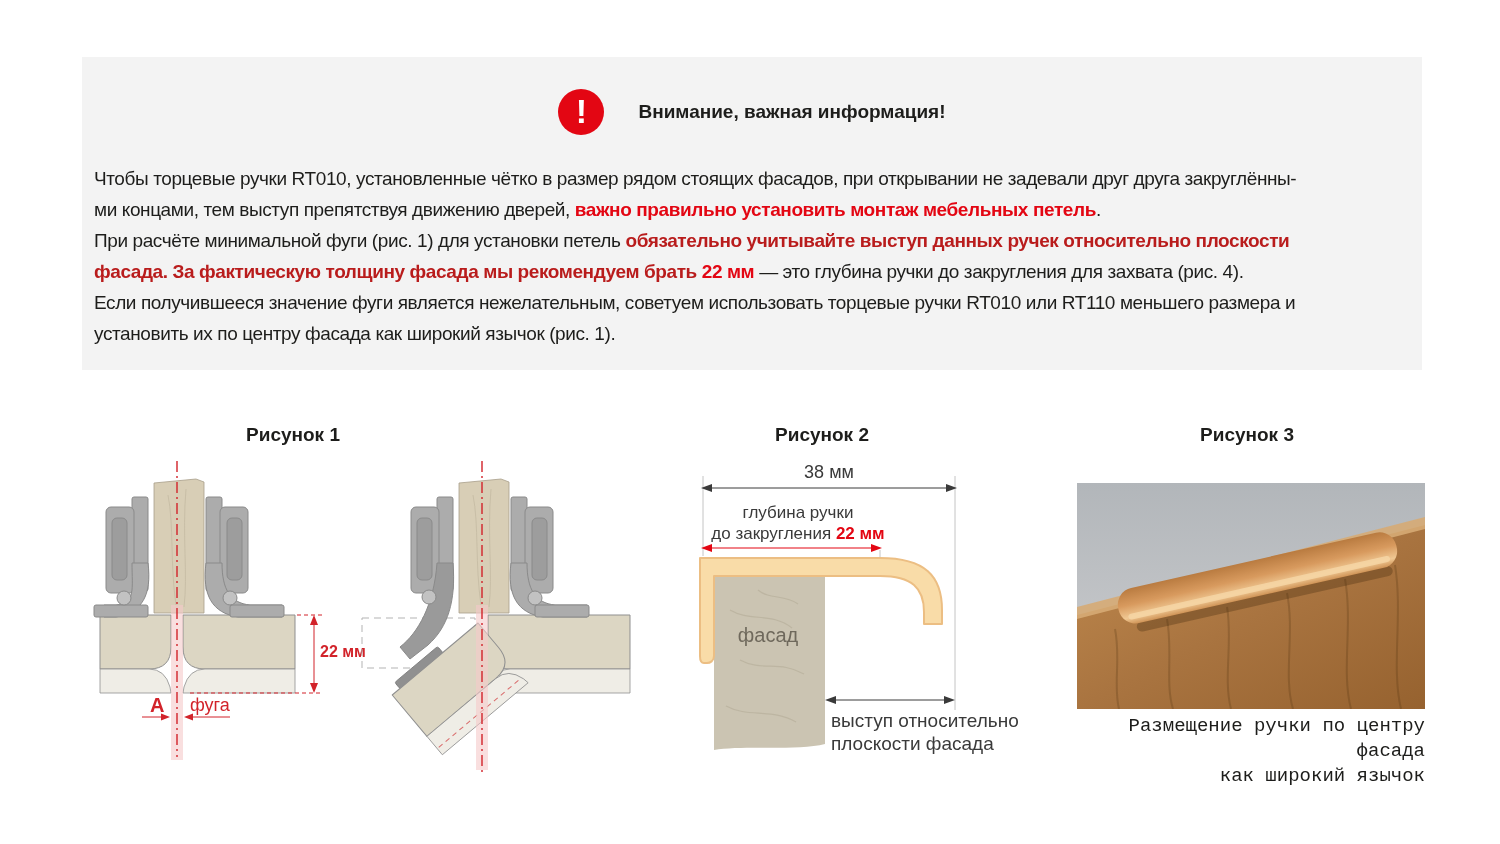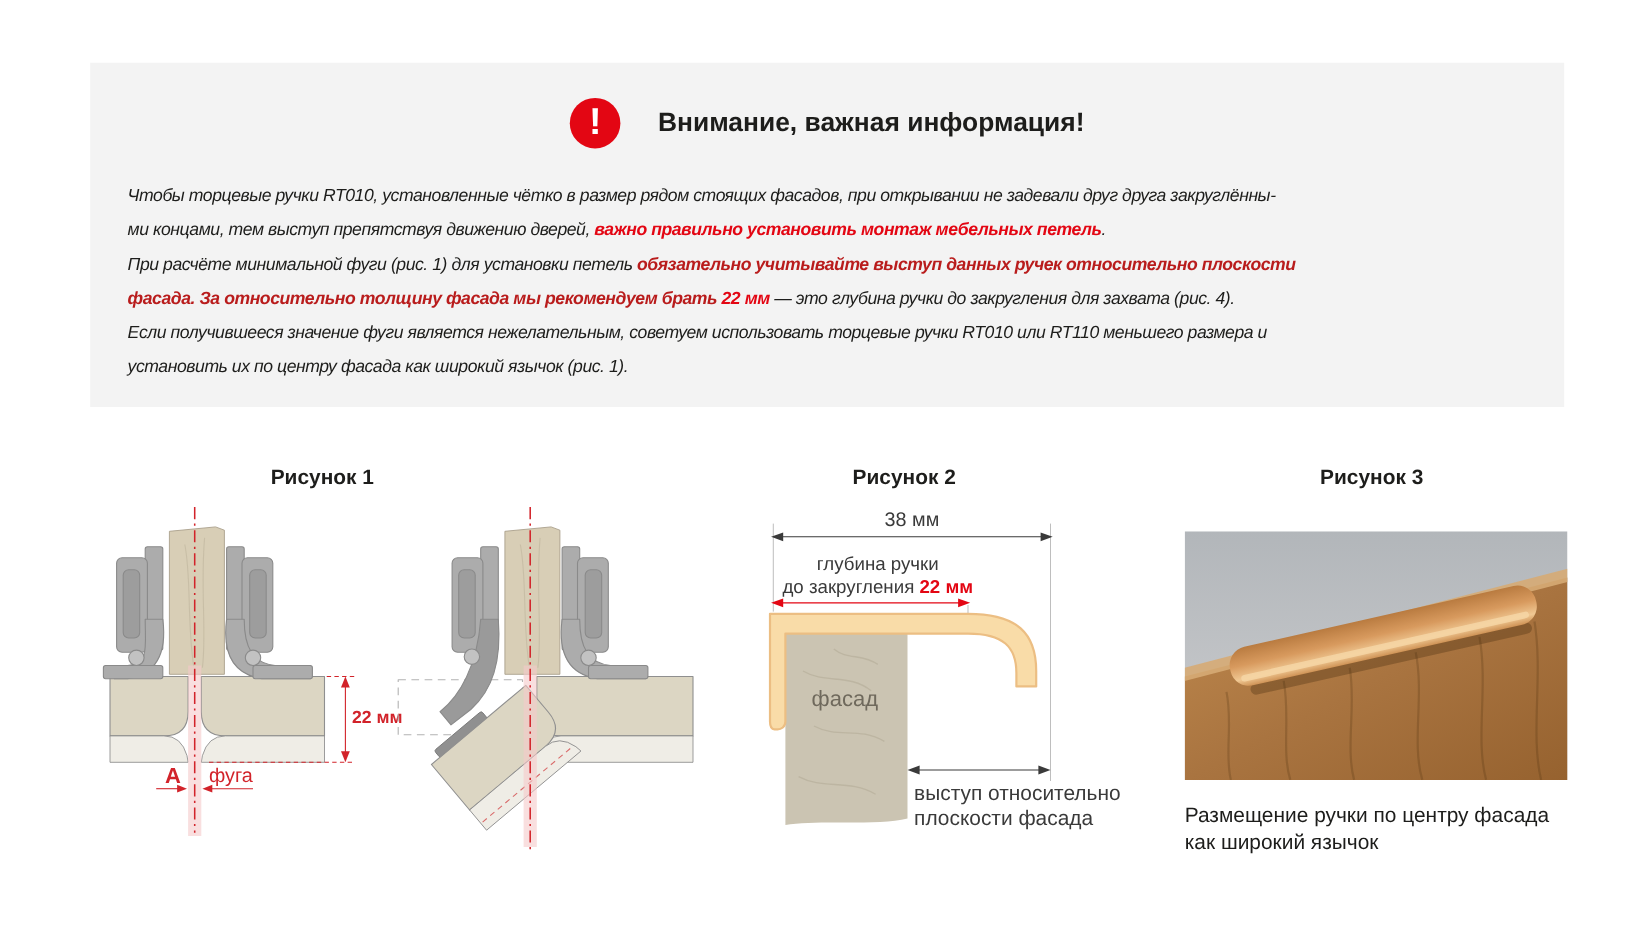--- a/index.html
+++ b/index.html
@@ -4,49 +4,49 @@
 <style>
   html,body{margin:0;padding:0;background:#ffffff;}
   .page{position:relative;width:1500px;height:844px;background:#ffffff;overflow:hidden;
         font-family:"Liberation Sans",sans-serif;color:#1d1d1b;}
   
   .banner{position:absolute;left:82px;top:57px;width:1340px;height:313px;background:#f3f3f3;}
   .banner-head{position:absolute;left:0;top:32px;width:100%;display:flex;align-items:center;justify-content:center;gap:34px;}
   .warn-icon{width:46px;height:46px;border-radius:50%;background:var(--red,#e30613);
              display:flex;align-items:center;justify-content:center;flex:0 0 auto;}
   .warn-icon span{color:#fff;font-weight:bold;font-size:34px;line-height:1;transform:translateY(-1px);}
-  .banner-title{font-size:24px;font-weight:bold;letter-spacing:0;}
-  .notice-body{position:absolute;left:34px;top:106px;width:1290px;font-size:16px;line-height:31px;letter-spacing:-0.4px;font-style:italic;}
+  .banner-title{font-size:19px;font-weight:bold;letter-spacing:0;}
+  .notice-body{position:absolute;left:12px;top:106px;width:1290px;font-size:19px;line-height:31px;letter-spacing:-0.4px;}
   .tline{white-space:nowrap;}
   .s-n{font-weight:normal;color:#1d1d1b;}
   .s-b{font-weight:bold;color:#b91c1c;}
   .s-rb{font-weight:bold;color:var(--red,#e30613);}
   
   .fig-title{position:absolute;top:424px;transform:translateX(-50%);font-size:19px;font-weight:bold;white-space:nowrap;}
-  .fig3-caption{position:absolute;left:1077px;top:729px;width:348px;text-align:left;font-size:19px;line-height:25px;}
+  .fig3-caption{position:absolute;left:1077px;top:714px;width:348px;text-align:right;font-size:19px;line-height:25px;font-family:Liberation Mono, monospace;}
   .fig-svg{position:absolute;}
   svg text{font-family:"Liberation Sans",sans-serif;}
 </style>
 </head>
 <body>
 
 <div class="page">
 
   <div class="banner">
     <div class="banner-head">
       <div class="warn-icon">
           <span>!</span>
         </div>
       <div class="banner-title">Внимание, важная информация!</div>
     </div>
     <div class="notice-body">
         <div class="tline"><span class="s-n">Чтобы  торцевые ручки RT010, установленные чётко в размер рядом стоящих фасадов, при открывании не задевали друг друга закруглённы-</span></div>
         <div class="tline"><span class="s-n">ми концами, тем выступ препятствуя движению дверей, </span><span class="s-rb">важно правильно установить монтаж мебельных петель</span><span class="s-n">.</span></div>
         <div class="tline"><span class="s-n">При расчёте минимальной фуги (рис. 1) для установки петель </span><span class="s-b">обязательно учитывайте выступ данных ручек относительно плоскости</span></div>
-        <div class="tline"><span class="s-b">фасада. За относительно толщину фасада мы рекомендуем брать </span><span class="s-rb">22 мм</span><span class="s-n"> — это глубина ручки до закругления для захвата (рис. 4).</span></div>
+        <div class="tline"><span class="s-b">фасада. За фактическую толщину фасада мы рекомендуем брать </span><span class="s-rb">22 мм</span><span class="s-n"> — это глубина ручки до закругления для захвата (рис. 4).</span></div>
         <div class="tline"><span class="s-n">Если получившееся значение фуги является нежелательным, советуем использовать торцевые ручки RT010 или RT110 меньшего размера и</span></div>
         <div class="tline"><span class="s-n">установить их по центру фасада как широкий язычок (рис. 1).</span></div>
       </div>
   </div>
 
   <div class="fig-title" style="left:293px">Рисунок 1</div>
   <div class="fig-title" style="left:822px">Рисунок 2</div>
   <div class="fig-title" style="left:1247px">Рисунок 3</div>
 
   <svg class="fig-svg" style="left:90px;top:455px" width="570" height="335" viewBox="0 0 570 335">

